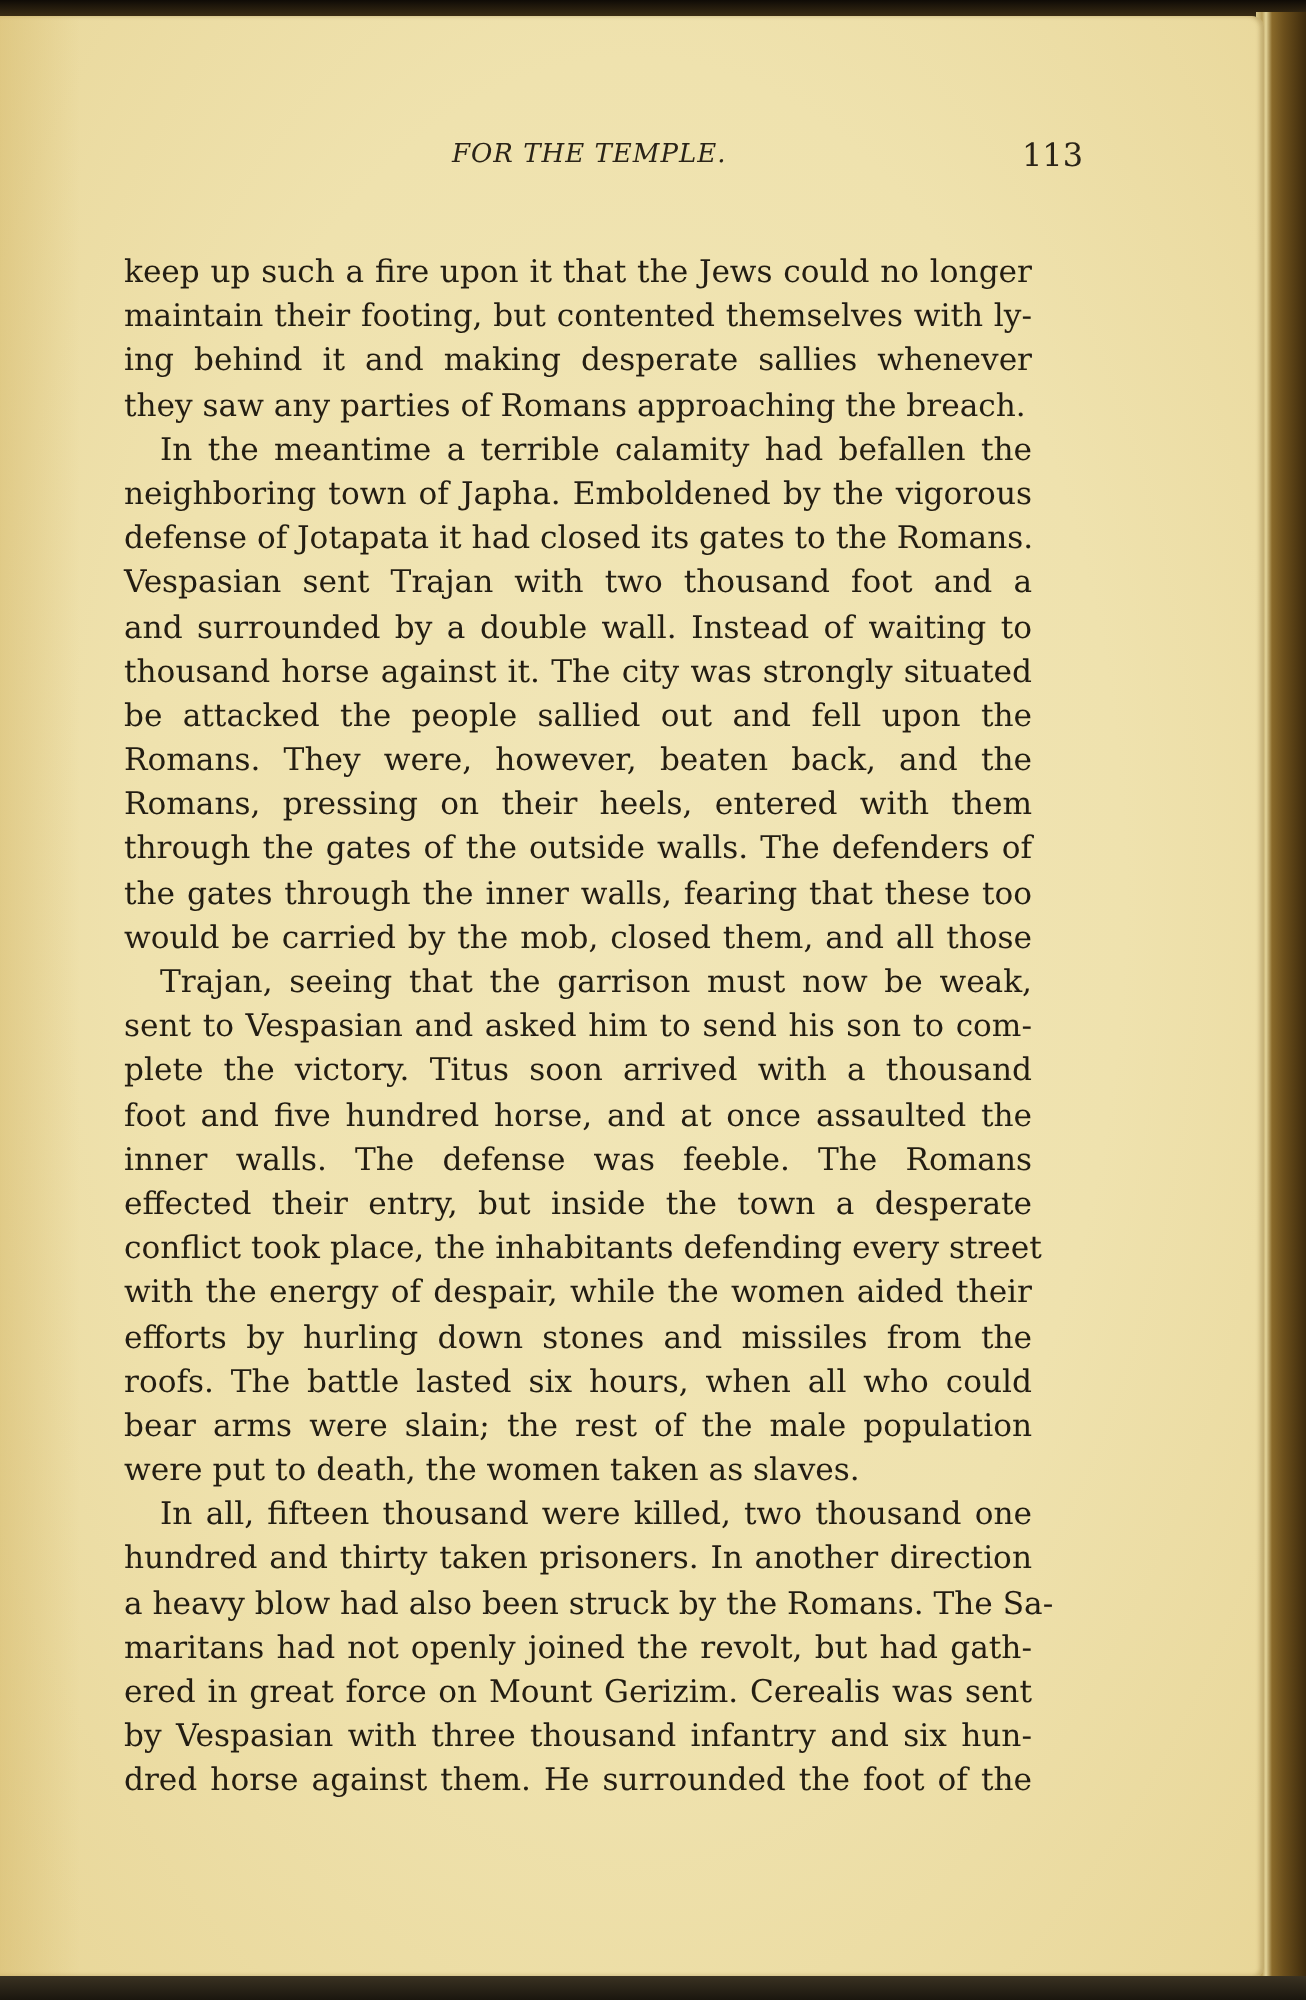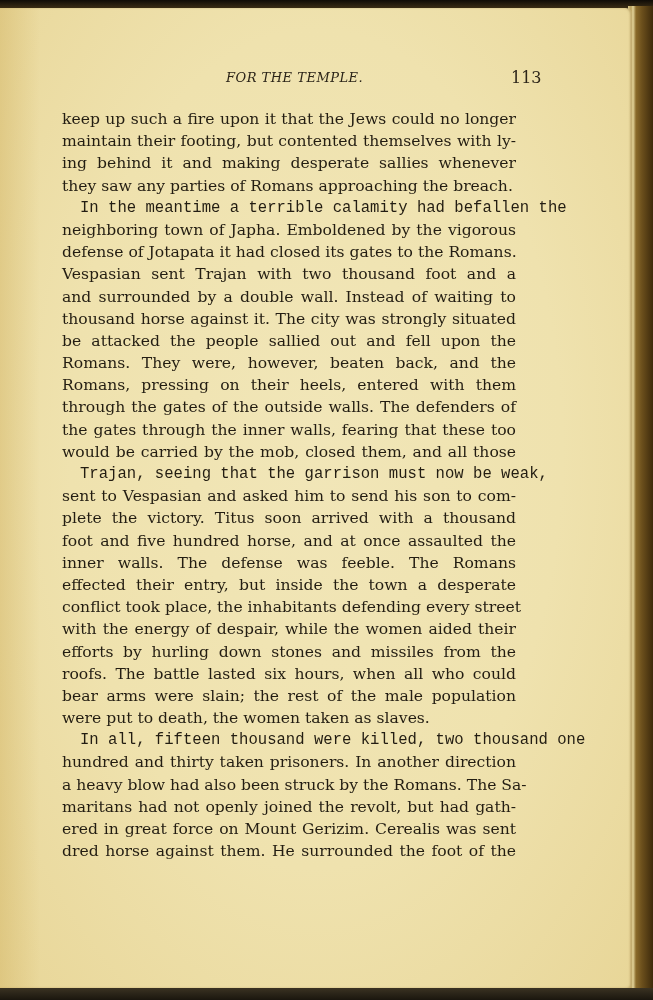--- a/index.html
+++ b/index.html
@@ -39,29 +39,29 @@
     .running-title {
       position: absolute; left: 226px; top: 0;
       font-style: italic; font-size: 13px; letter-spacing: 0.5px;
       color: #2b2418;
     }
     .page-number {
       position: absolute; left: 511px; top: -2px;
       font-size: 16px; color: #2b2418;
     }
     .body-text {
-      position: absolute; left: 62px; top: 100px; width: 454px;
+      position: absolute; left: 62px; top: 117px; width: 454px;
       color: #231d12;
     }
     .line {
       display: block; height: 22.2px; line-height: 22.2px;
       font-size: 15.6px; white-space: nowrap;
       text-align: justify; text-align-last: justify;
     }
-    .line.indent { padding-left: 18px; font-family: Liberation Mono, monospace; }
+    .line.indent { padding-left: 18px; }
     .line.last { text-align-last: left; }
   </style>
 </head>
 <body>
 
 <div class="top-band"></div>
 <div class="page-edges"></div>
 
 <div class="page">
   <div class="running-head">
@@ -96,17 +96,18 @@
       <span class="line">with the energy of despair, while the women aided their</span>
       <span class="line">efforts by hurling down stones and missiles from the</span>
       <span class="line">roofs. The battle lasted six hours, when all who could</span>
       <span class="line">bear arms were slain; the rest of the male population</span>
       <span class="line last">were put to death, the women taken as slaves.</span>
       <span class="line indent">In all, fifteen thousand were killed, two thousand one</span>
       <span class="line">hundred and thirty taken prisoners. In another direction</span>
       <span class="line">a heavy blow had also been struck by the Romans. The Sa-</span>
       <span class="line">maritans had not openly joined the revolt, but had gath-</span>
       <span class="line">ered in great force on Mount Gerizim. Cerealis was sent</span>
+      <span class="line">by Vespasian with three thousand infantry and six hun-</span>
       <span class="line">dred horse against them. He surrounded the foot of the</span>
     </div>
 </div>
 
 <div class="bottom-band"></div>
 
 </body></html>

